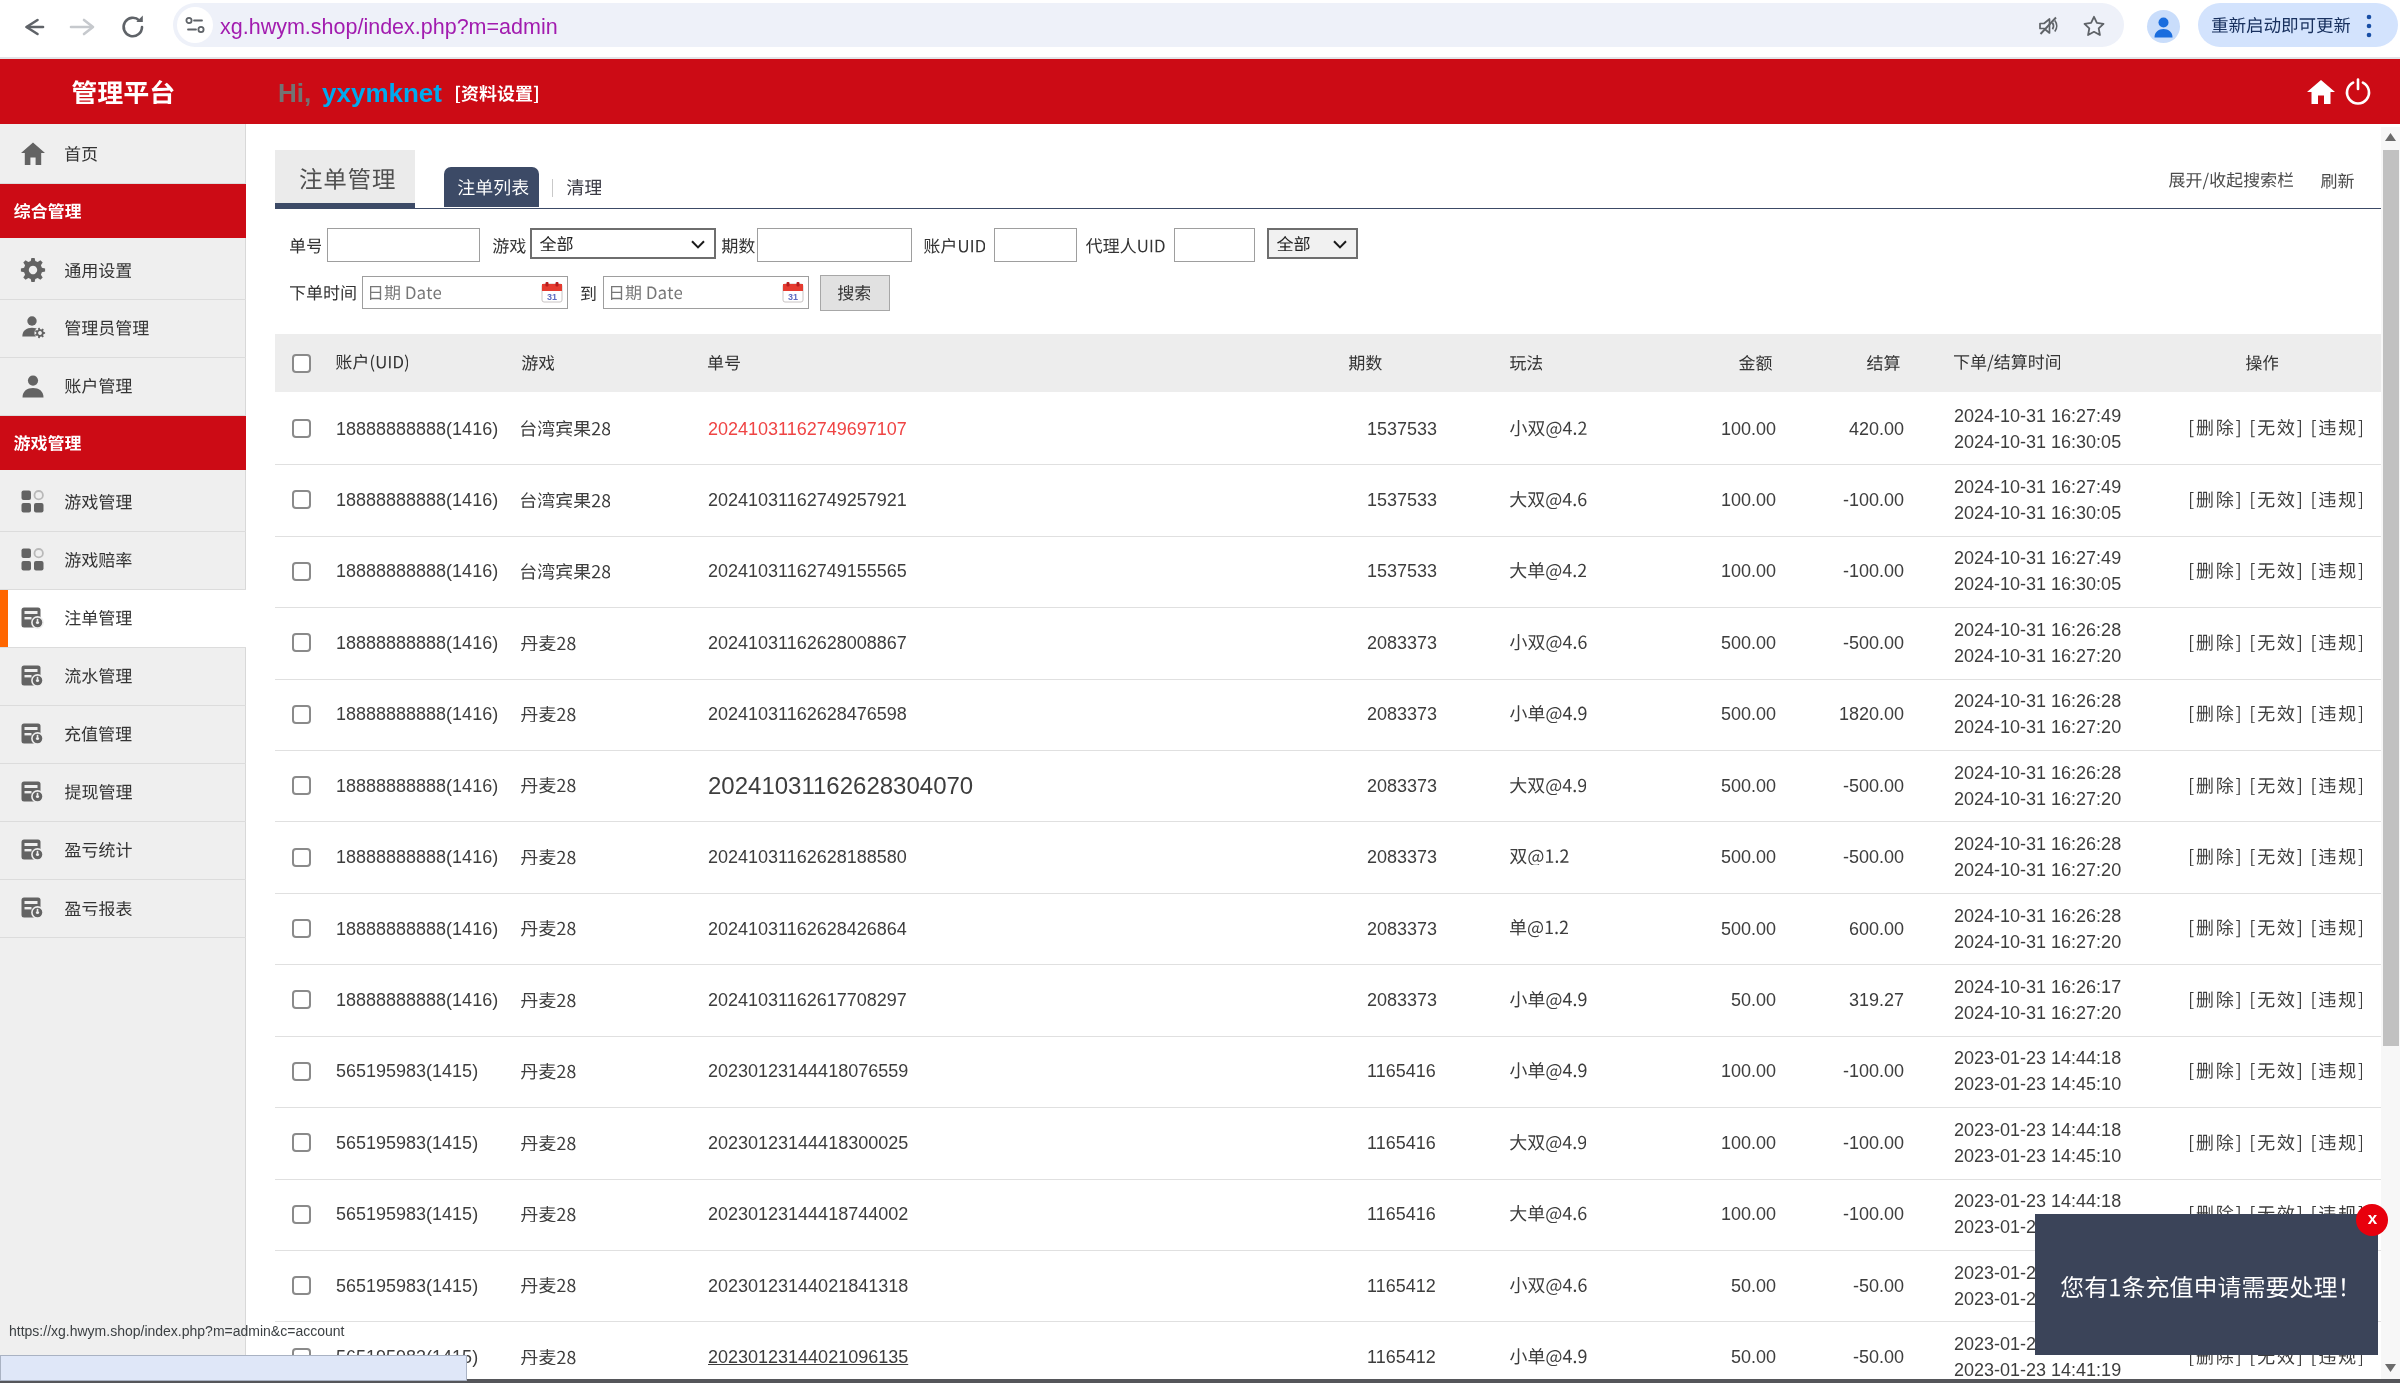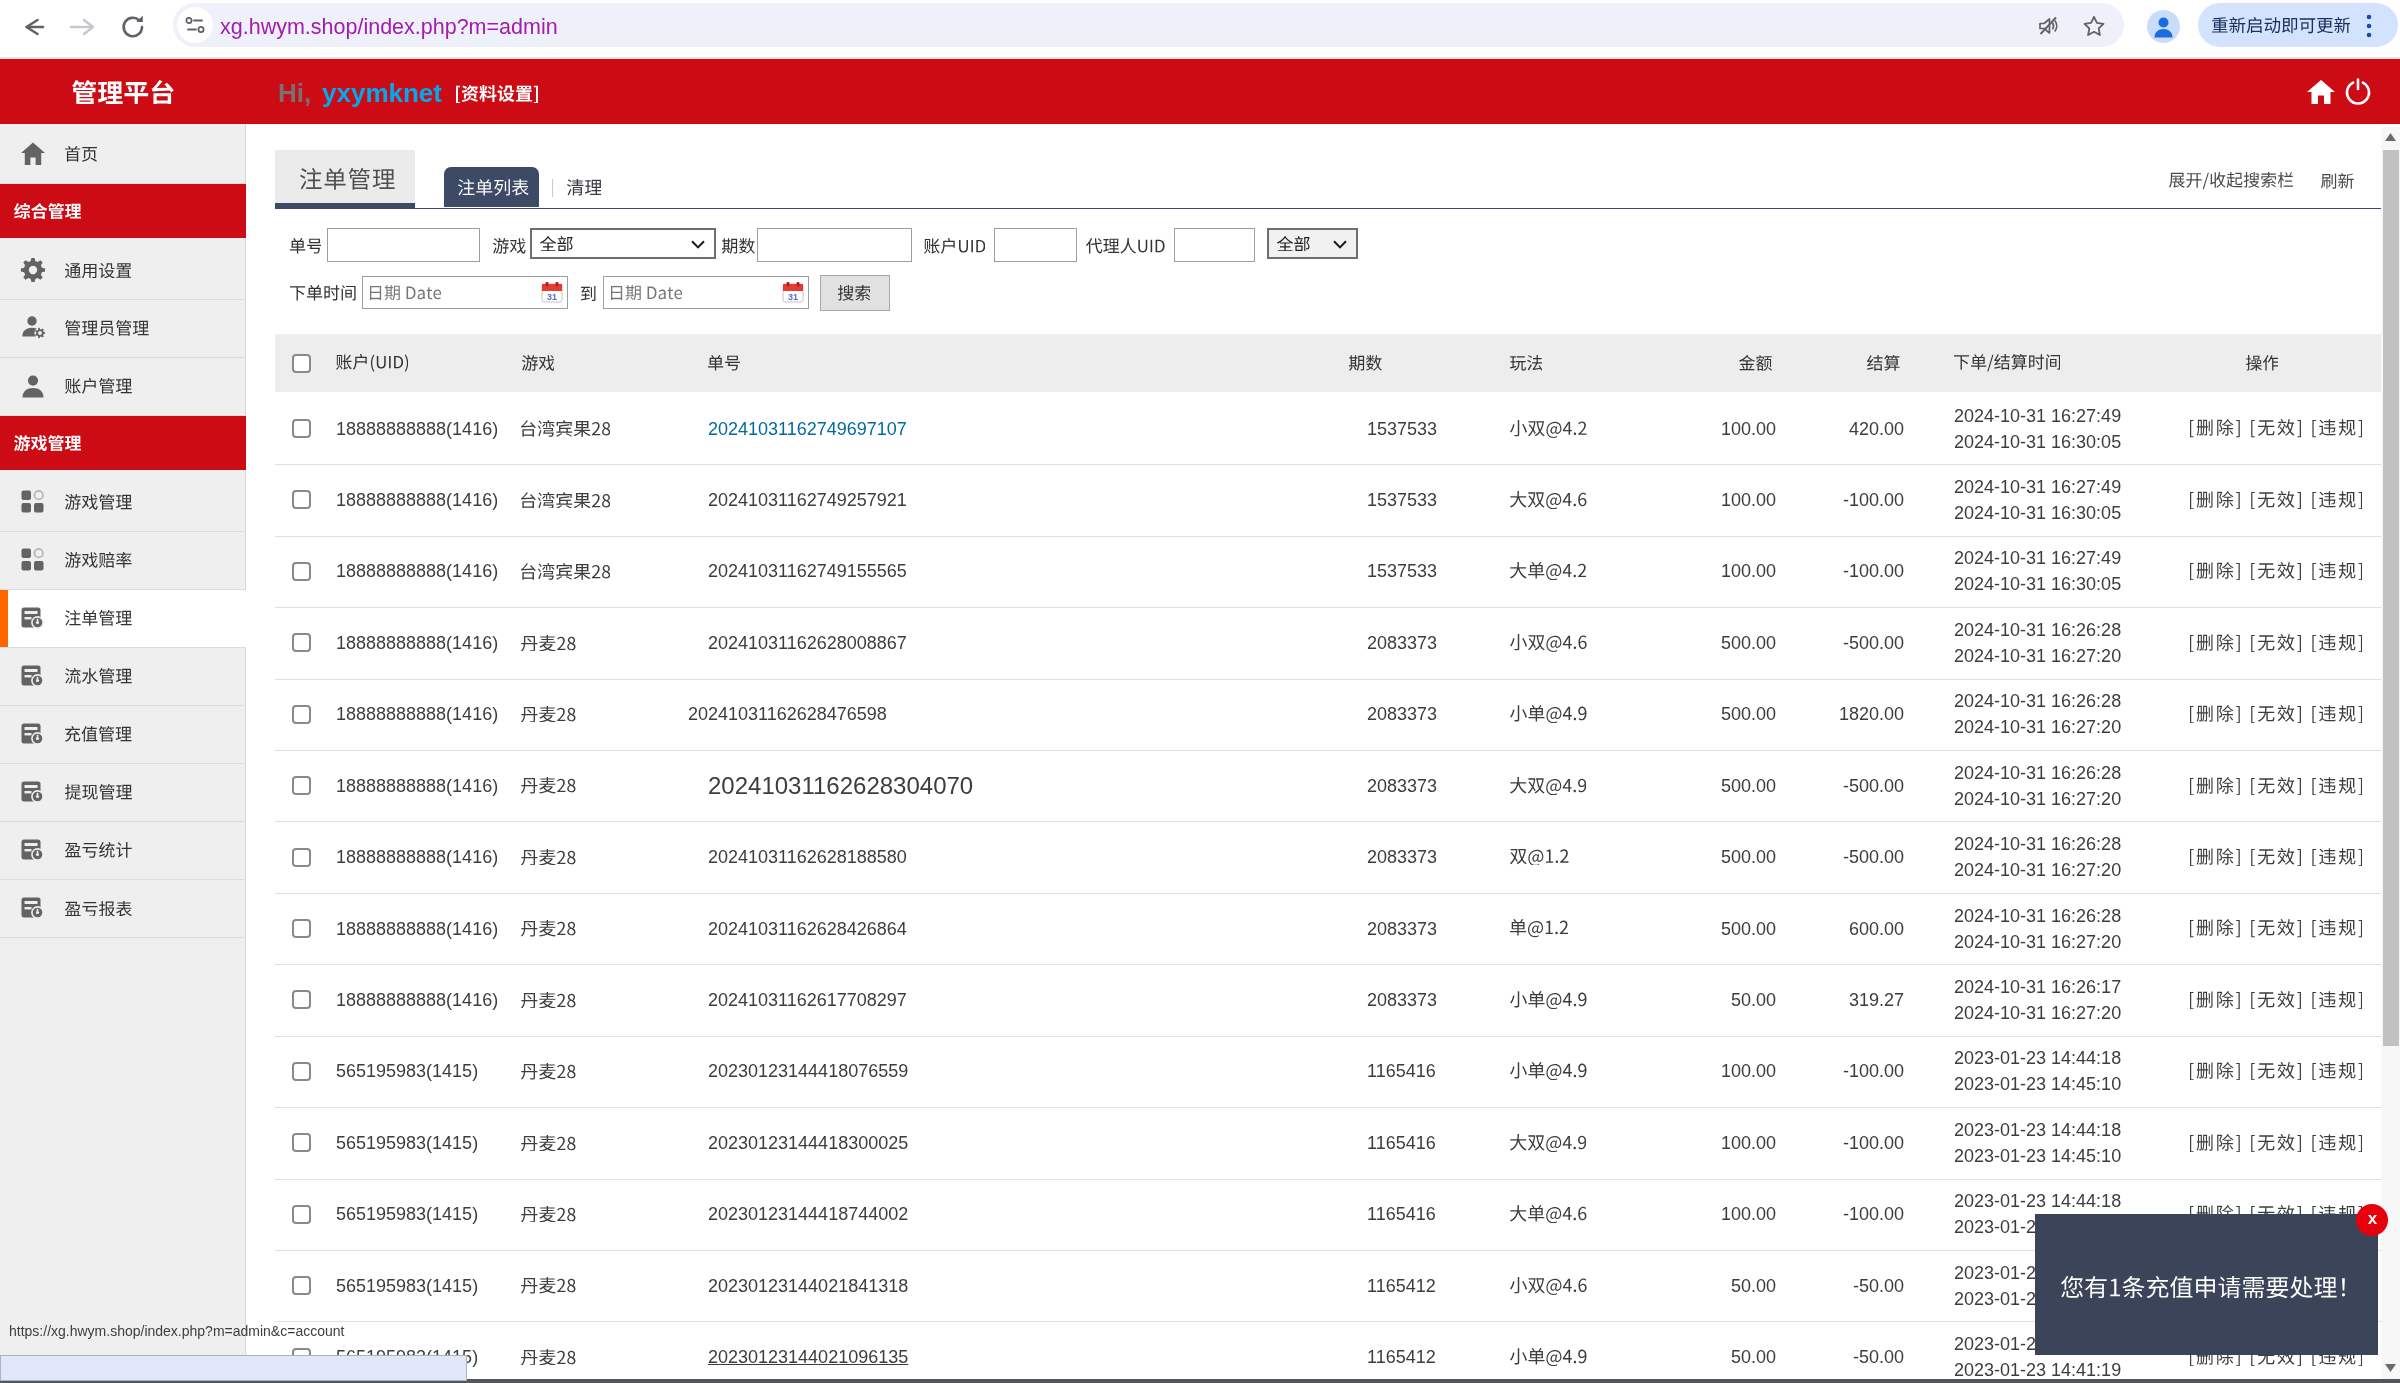--- a/index.html
+++ b/index.html
@@ -321,21 +321,21 @@
       <use href="#r_h_time" fill="#333"></use>
     </svg>
     <svg class="ab" style="left:2245.5px;top:355.2px;" width="32.7" height="15.7">
       <use href="#r_h_cz" fill="#333"></use>
     </svg>
     <div class="ab" style="left:292px;top:419.015px;width:19px;height:19px;background:#fff;border:2px solid #8a8a8a;border-radius:4px"></div>
     <div class="ab txt" style="font-size:18px;line-height:22px;color:#3d3d3d;top:417.5px;left:336.0px;">18888888888(1416)</div>
     <svg class="ab" style="left:521.0px;top:420.1px;" width="89.3" height="16.8">
       <use href="#r_twbg" fill="#3d3d3d"></use>
     </svg>
-    <div class="ab txt" style="font-size:18px;line-height:22px;color:#0369a1;top:417.5px;left:708.0px;">20241031162749697107</div>
+    <div class="ab txt" style="font-size:18px;line-height:22px;color:#ef4444;top:417.5px;left:708.0px;">20241031162749697107</div>
     <div class="ab txt" style="font-size:18px;line-height:22px;color:#3d3d3d;top:417.5px;left:1367.0px;">1537533</div>
     <svg class="ab" style="left:1510.0px;top:419.5px;" width="76.5" height="18.0">
       <use href="#r_p小双_42" fill="#3d3d3d"></use>
     </svg>
     <div class="ab txt" style="font-size:18px;line-height:22px;color:#3d3d3d;top:417.5px;right:624.0px;">100.00</div>
     <div class="ab txt" style="font-size:18px;line-height:22px;color:#3d3d3d;top:417.5px;right:496.0px;">420.00</div>
     <div class="ab txt" style="font-size:18px;line-height:22px;color:#3d3d3d;top:404.5px;left:1954.0px;">2024-10-31 16:27:49</div>
     <div class="ab txt" style="font-size:18px;line-height:22px;color:#3d3d3d;top:430.5px;left:1954.0px;">2024-10-31 16:30:05</div>
     <svg class="ab" style="left:2190.3px;top:419.4px;" width="172.2" height="18.3">
       <use href="#r_ops" fill="#3d3d3d"></use>
@@ -393,21 +393,21 @@
     <div class="ab txt" style="font-size:18px;line-height:22px;color:#3d3d3d;top:644.8px;left:1954.0px;">2024-10-31 16:27:20</div>
     <svg class="ab" style="left:2190.3px;top:633.7px;" width="172.2" height="18.3">
       <use href="#r_ops" fill="#3d3d3d"></use>
     </svg>
     <div class="ab" style="left:275px;top:678.5px;width:2106px;height:1px;background:#e0e0e0"></div>
     <div class="ab" style="left:292px;top:704.7350000000001px;width:19px;height:19px;background:#fff;border:2px solid #8a8a8a;border-radius:4px"></div>
     <div class="ab txt" style="font-size:18px;line-height:22px;color:#3d3d3d;top:703.2px;left:336.0px;">18888888888(1416)</div>
     <svg class="ab" style="left:521.0px;top:705.9px;" width="54.5" height="16.6">
       <use href="#r_dm" fill="#3d3d3d"></use>
     </svg>
-    <div class="ab txt" style="font-size:18px;line-height:22px;color:#3d3d3d;top:703.2px;left:688px;">20241031162628476598</div>
+    <div class="ab txt" style="font-size:18px;line-height:22px;color:#3d3d3d;top:703.2px;left:708.0px;">20241031162628476598</div>
     <div class="ab txt" style="font-size:18px;line-height:22px;color:#3d3d3d;top:703.2px;left:1367.0px;">2083373</div>
     <svg class="ab" style="left:1510.0px;top:705.2px;" width="76.5" height="18.2">
       <use href="#r_p小单_49" fill="#3d3d3d"></use>
     </svg>
     <div class="ab txt" style="font-size:18px;line-height:22px;color:#3d3d3d;top:703.2px;right:624.0px;">500.00</div>
     <div class="ab txt" style="font-size:18px;line-height:22px;color:#3d3d3d;top:703.2px;right:496.0px;">1820.00</div>
     <div class="ab txt" style="font-size:18px;line-height:22px;color:#3d3d3d;top:690.2px;left:1954.0px;">2024-10-31 16:26:28</div>
     <div class="ab txt" style="font-size:18px;line-height:22px;color:#3d3d3d;top:716.2px;left:1954.0px;">2024-10-31 16:27:20</div>
     <svg class="ab" style="left:2190.3px;top:705.1px;" width="172.2" height="18.3">
       <use href="#r_ops" fill="#3d3d3d"></use>

